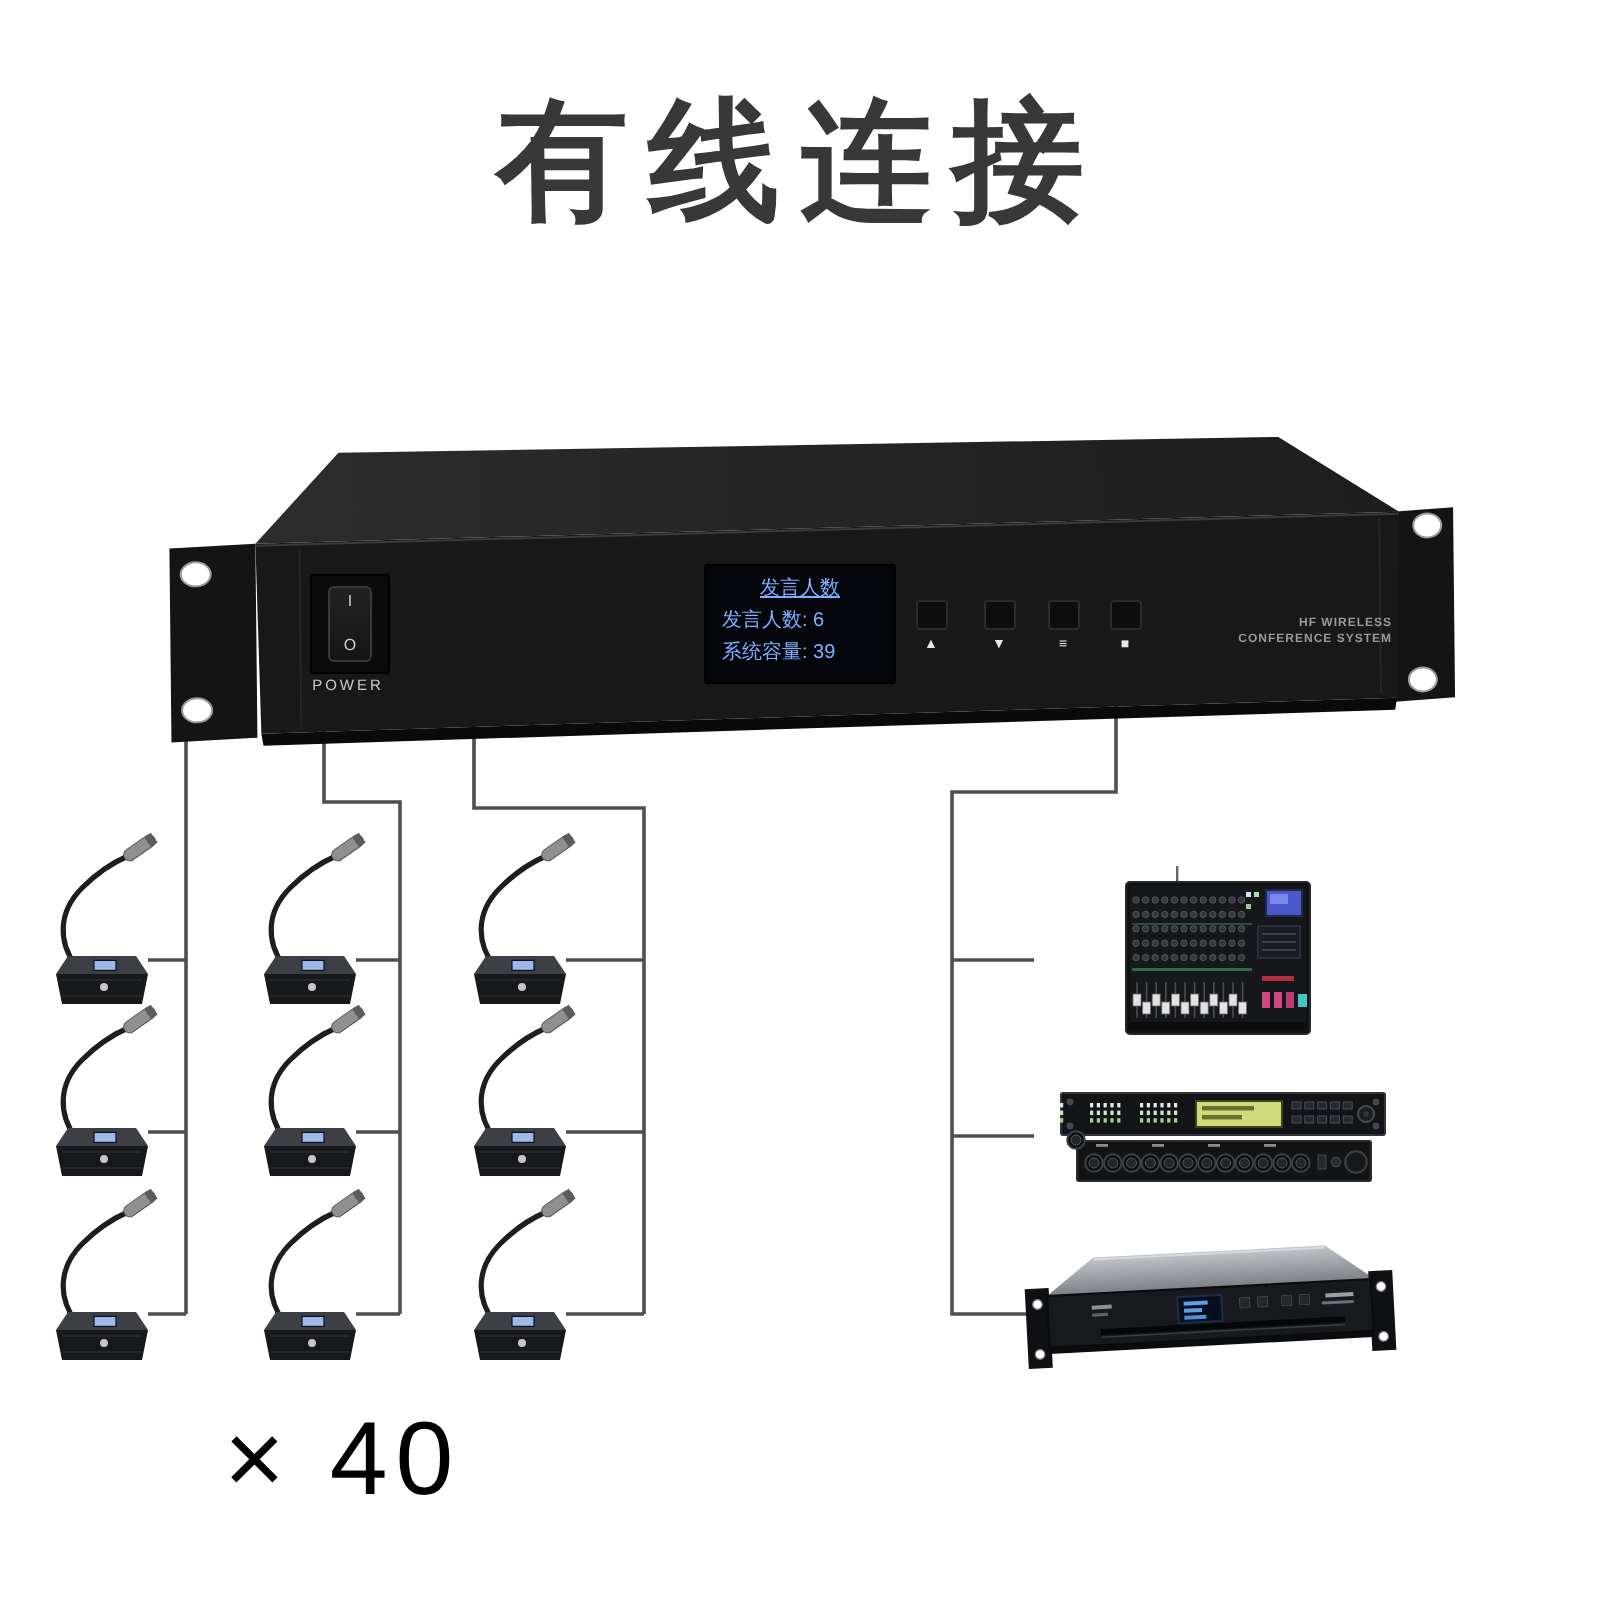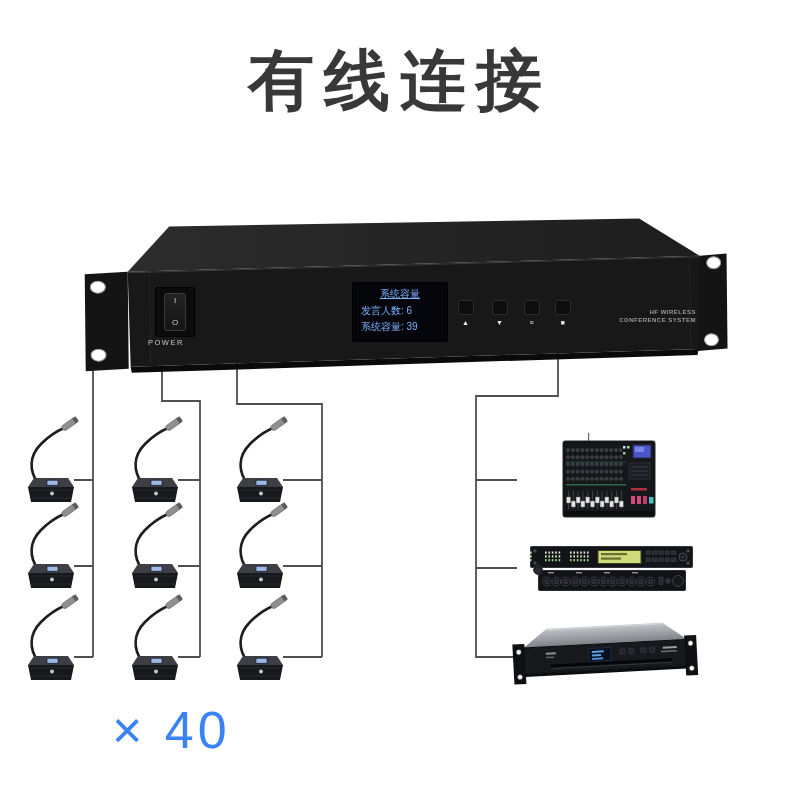--- a/index.html
+++ b/index.html
@@ -9,37 +9,37 @@
     border-radius:27px;
   }
   .stage svg{position:absolute;left:0;top:0;}
   .title{
     position:absolute;left:0;top:36px;width:100%;text-align:center;
     font-size:66px;font-weight:900;color:#383838;letter-spacing:10px;
     font-family:"Liberation Sans", sans-serif;
   }
   .count-label{
     position:absolute;left:112px;top:700px;
-    font-size:52px;color:#3b82f6;letter-spacing:4px;
+    font-size:52px;color:#000000;letter-spacing:4px;
   }
   
   .power-switch{
     position:absolute;left:155px;top:287px;width:38px;height:48px;
     background:#0b0b0b;border:1px solid #000;border-radius:2px;
     display:flex;align-items:center;justify-content:center;
   }
   .rocker{
     width:22px;height:38px;background:linear-gradient(#222,#151515);
     border:1px solid #3a3a3a;border-radius:3px;
     display:flex;flex-direction:column;align-items:center;justify-content:space-between;
     padding:3px 0;box-sizing:border-box;
   }
   .rocker span{color:#cfcfcf;font-size:8px;line-height:8px;}
   .power-label{
-    position:absolute;left:148px;top:338px;width:52px;text-align:left;
+    position:absolute;left:148px;top:338px;width:52px;text-align:center;
     color:#c9c9c9;font-size:7.5px;letter-spacing:1.5px;
   }
   .lcd{
     position:absolute;left:352px;top:282px;width:96px;height:60px;
     background:#04060b;border:1px solid #000;border-radius:2px;
     box-sizing:border-box;padding:4px 0 0 0;
   }
   .lcd .l1{color:#7db0ff;font-size:10px;text-align:center;text-decoration:underline;margin-bottom:2px;}
   .lcd .l2,.lcd .l3{color:#7db0ff;font-size:10px;padding-left:8px;line-height:16px;}
   .hw-buttons{position:absolute;left:455px;top:300px;width:120px;height:40px;}
@@ -299,21 +299,21 @@
 
   <div class="power-switch">
     <div class="rocker">
       <span>I</span>
       <span>O</span>
     </div>
   </div>
   <div class="power-label">POWER</div>
 
   <div class="lcd">
-    <div class="l1">系统容量</div>
+    <div class="l1">发言人数</div>
     <div class="l2">发言人数: 6</div>
     <div class="l3">系统容量: 39</div>
   </div>
 
   <div class="hw-buttons">
     <div class="hw-btn" style="left:3px;">
       <div class="cap"></div>
       <div class="sym">▲</div>
     </div>
     <div class="hw-btn" style="left:37px;">

